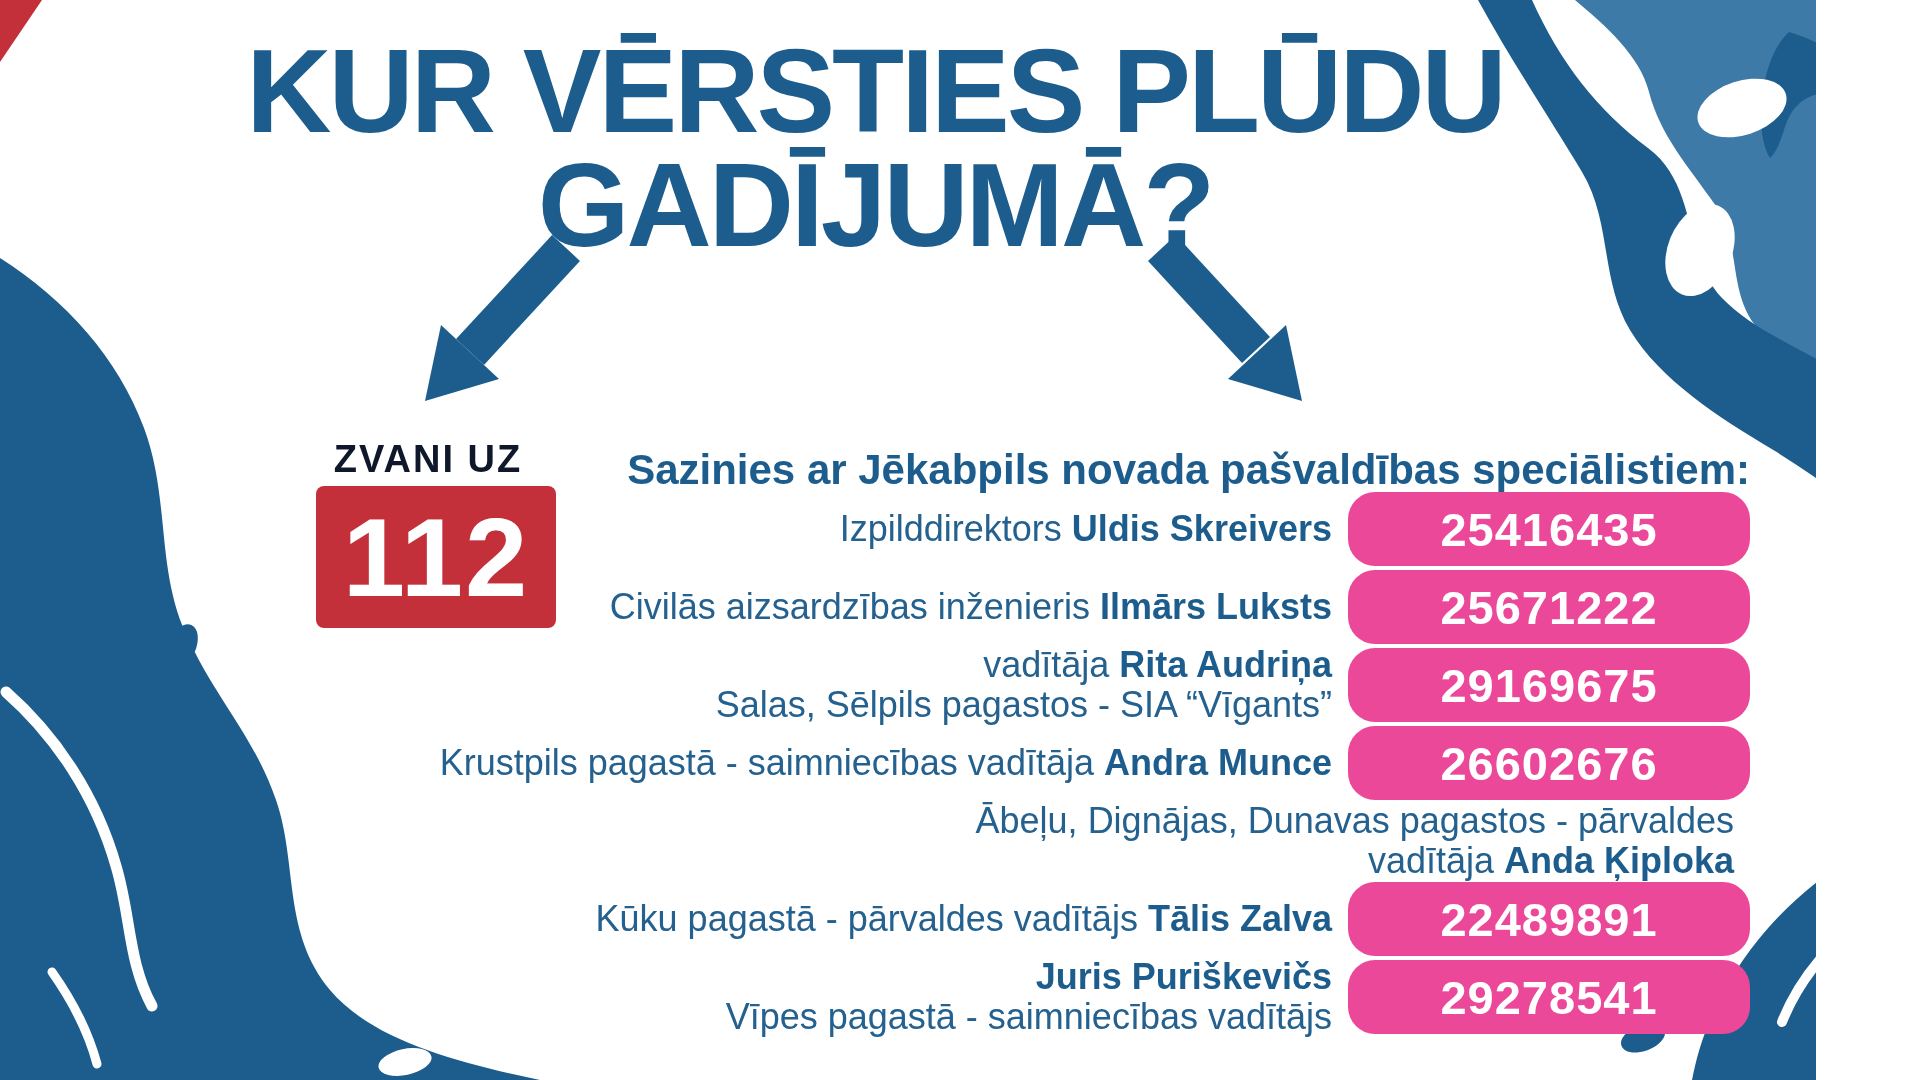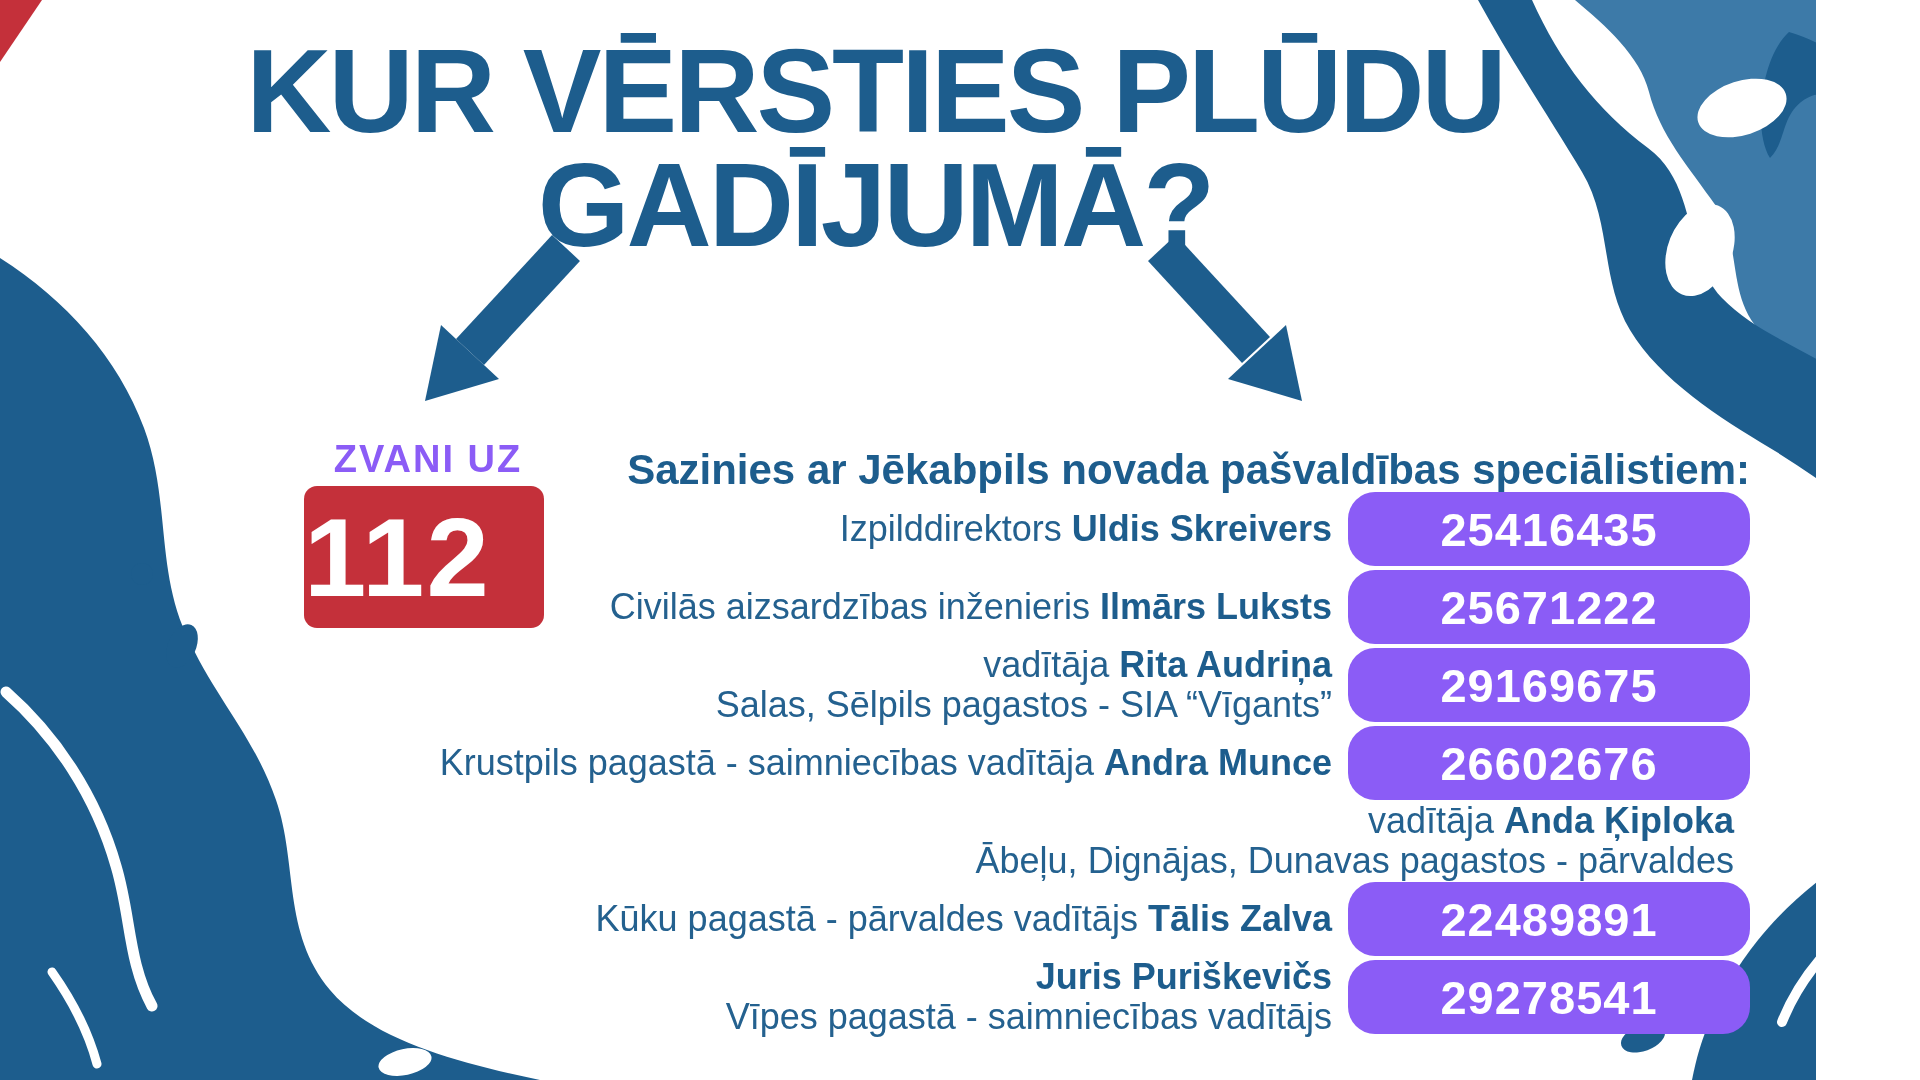--- a/index.html
+++ b/index.html
@@ -5,34 +5,34 @@
   html,body{margin:0;padding:0;background:#ffffff;}
   .canvas{position:relative;width:1816px;height:1080px;overflow:hidden;background:#ffffff;
           font-family:"Liberation Sans",sans-serif;}
   .decor{position:absolute;inset:0;pointer-events:none;}
 
   .title{position:absolute;left:180px;top:34px;width:1390px;text-align:center;
          color:#1d5d8d;font-weight:700;font-size:118px;line-height:114px;letter-spacing:-3px;}
   .title span{display:block;}
 
   .zvani{position:absolute;left:306px;top:438px;width:244px;text-align:center;
-         color:#8b5cf6;font-weight:700;font-size:38px;letter-spacing:2px;}
-  .box112{position:absolute;left:304px;top:486px;width:240px;height:142px;background:#c4303a;
-          border-radius:13px;display:flex;align-items:center;justify-content:flex-start;
+         color:#0f172a;font-weight:700;font-size:38px;letter-spacing:2px;}
+  .box112{position:absolute;left:316px;top:486px;width:240px;height:142px;background:#c4303a;
+          border-radius:8px;display:flex;align-items:center;justify-content:center;
           color:#ffffff;font-weight:700;font-size:112px;letter-spacing:2px;}
 
   .heading{position:absolute;right:66px;top:446px;white-space:nowrap;
            color:#1d5d8d;font-weight:700;font-size:42px;}
 
   .rows{position:absolute;right:66px;top:492px;width:1540px;display:flex;flex-direction:column;}
   .row{display:flex;align-items:center;justify-content:flex-end;height:74px;margin-bottom:4px;}
   .rt{text-align:right;color:#24618f;font-size:36px;line-height:40px;margin-right:16px;}
   .rt .ln{display:block;}
   .rt .b{font-weight:700;color:#1d5d8d;}
-  .phone{flex:none;width:402px;height:74px;background:#8b5cf6;border-radius:27px;
+  .phone{flex:none;width:402px;height:74px;background:#ec4899;border-radius:27px;
          display:flex;align-items:center;justify-content:center;
          color:#ffffff;font-weight:700;font-size:47px;letter-spacing:1px;}
 </style>
 </head>
 <body>
 
 <div class="canvas">
 
   <svg class="decor" viewBox="0 0 1920 1080" width="1920" height="1080">
 
@@ -119,22 +119,22 @@
       <div class="rt">
         <span class="ln"><span>Krustpils pagastā - saimniecības vadītāja </span><span class="b">Andra Munce</span></span>
       </div>
       <div class="phone">
           <span>26602676</span>
         </div>
     </div>
 
     <div class="row">
       <div class="rt">
+        <span class="ln"><span>Ābeļu, Dignājas, Dunavas pagastos - pārvaldes</span></span>
         <span class="ln"><span>vadītāja </span><span class="b">Anda Ķiploka</span></span>
-        <span class="ln"><span>Ābeļu, Dignājas, Dunavas pagastos - pārvaldes</span></span>
       </div>
     </div>
 
     <div class="row">
       <div class="rt">
         <span class="ln"><span>Kūku pagastā - pārvaldes vadītājs </span><span class="b">Tālis Zalva</span></span>
       </div>
       <div class="phone">
           <span>22489891</span>
         </div>

